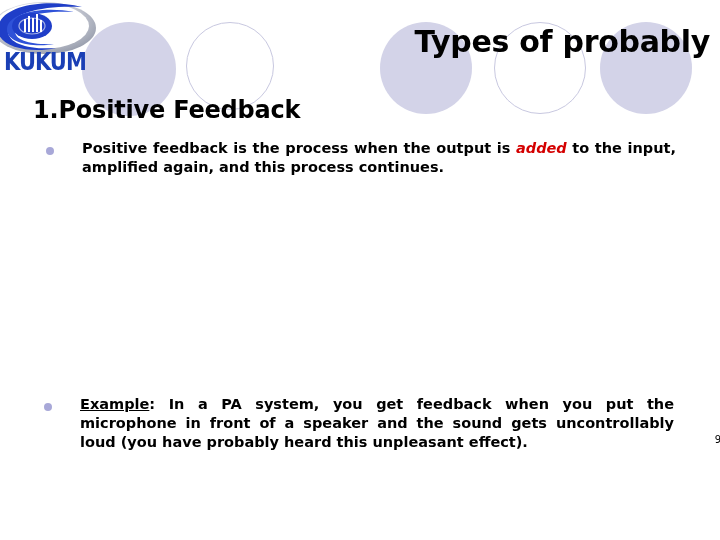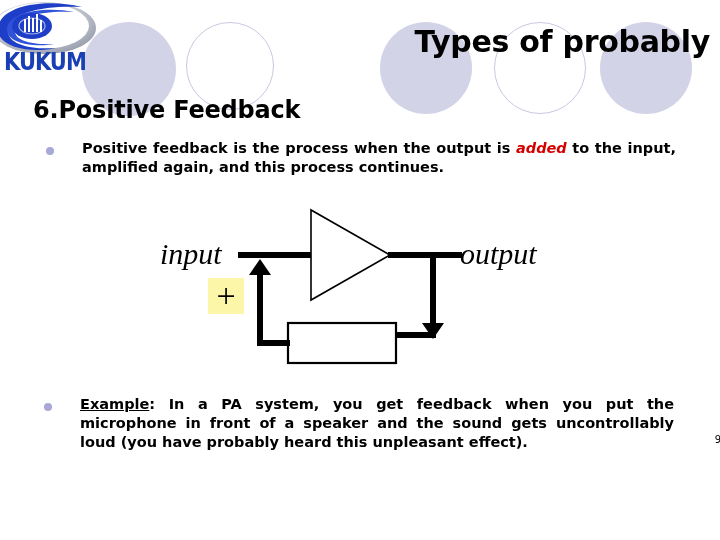--- a/index.html
+++ b/index.html
@@ -194,52 +194,27 @@
         <rect x="50" y="16" width="2" height="18"></rect>
         <rect x="54" y="22" width="2" height="12"></rect>
       </g>
       <ellipse cx="46" cy="28" rx="13" ry="8" fill="none" stroke="#ffffff" stroke-width="1.2" opacity="0.6"></ellipse>
     </svg>
     <div id="logo-wordmark">KUKUM</div>
   </div>
 
   <div id="title">Types of probably</div>
 
-  <div id="section-heading">6.Positive Feedback</div>
+  <div id="section-heading">1.Positive Feedback</div>
 
   <div class="bullet-row" id="bullet-1">
     <span class="bullet-marker"></span>
     <div class="bullet-text"><span>Positive feedback is the process when the output is </span><span class="word-added">added</span><span> to the input, amplified again, and this process continues.</span></div>
   </div>
 
-  <div id="diagram">
-    <svg width="420" height="180" viewBox="0 0 420 180">
-
-      <line x1="88" y1="50" x2="162" y2="50" stroke="#000" stroke-width="6"></line>
-
-      <polygon points="161,5 161,95 240,50" fill="#ffffff" stroke="#000000" stroke-width="1.6"></polygon>
-
-      <line x1="238" y1="50" x2="312" y2="50" stroke="#000" stroke-width="6"></line>
-
-      <line x1="283" y1="50" x2="283" y2="122" stroke="#000" stroke-width="6"></line>
-      <polygon points="272,118 294,118 283,134" fill="#000000"></polygon>
-
-      <line x1="245" y1="130" x2="286" y2="130" stroke="#000" stroke-width="6"></line>
-
-      <rect x="138" y="118" width="108" height="40" fill="#ffffff" stroke="#000000" stroke-width="2.2"></rect>
-
-      <line x1="108" y1="138" x2="140" y2="138" stroke="#000" stroke-width="6"></line>
-
-      <line x1="110" y1="141" x2="110" y2="66" stroke="#000" stroke-width="6"></line>
-      <polygon points="99,70 121,70 110,54" fill="#000000"></polygon>
-    </svg>
-    <div class="diag-label" id="label-input">input</div>
-    <div class="diag-label" id="label-output">output</div>
-    <div id="plus-sign">+</div>
-  </div>
 
   <div class="bullet-row" id="bullet-2">
     <span class="bullet-marker"></span>
     <div class="bullet-text"><span></span><span class="word-example">Example</span><span>: In a PA system, you get feedback when you put the microphone in front of a speaker and the sound gets uncontrollably loud (you have probably heard this unpleasant effect).</span></div>
   </div>
 
   <div id="page-number">9</div>
 
 </div>
 

